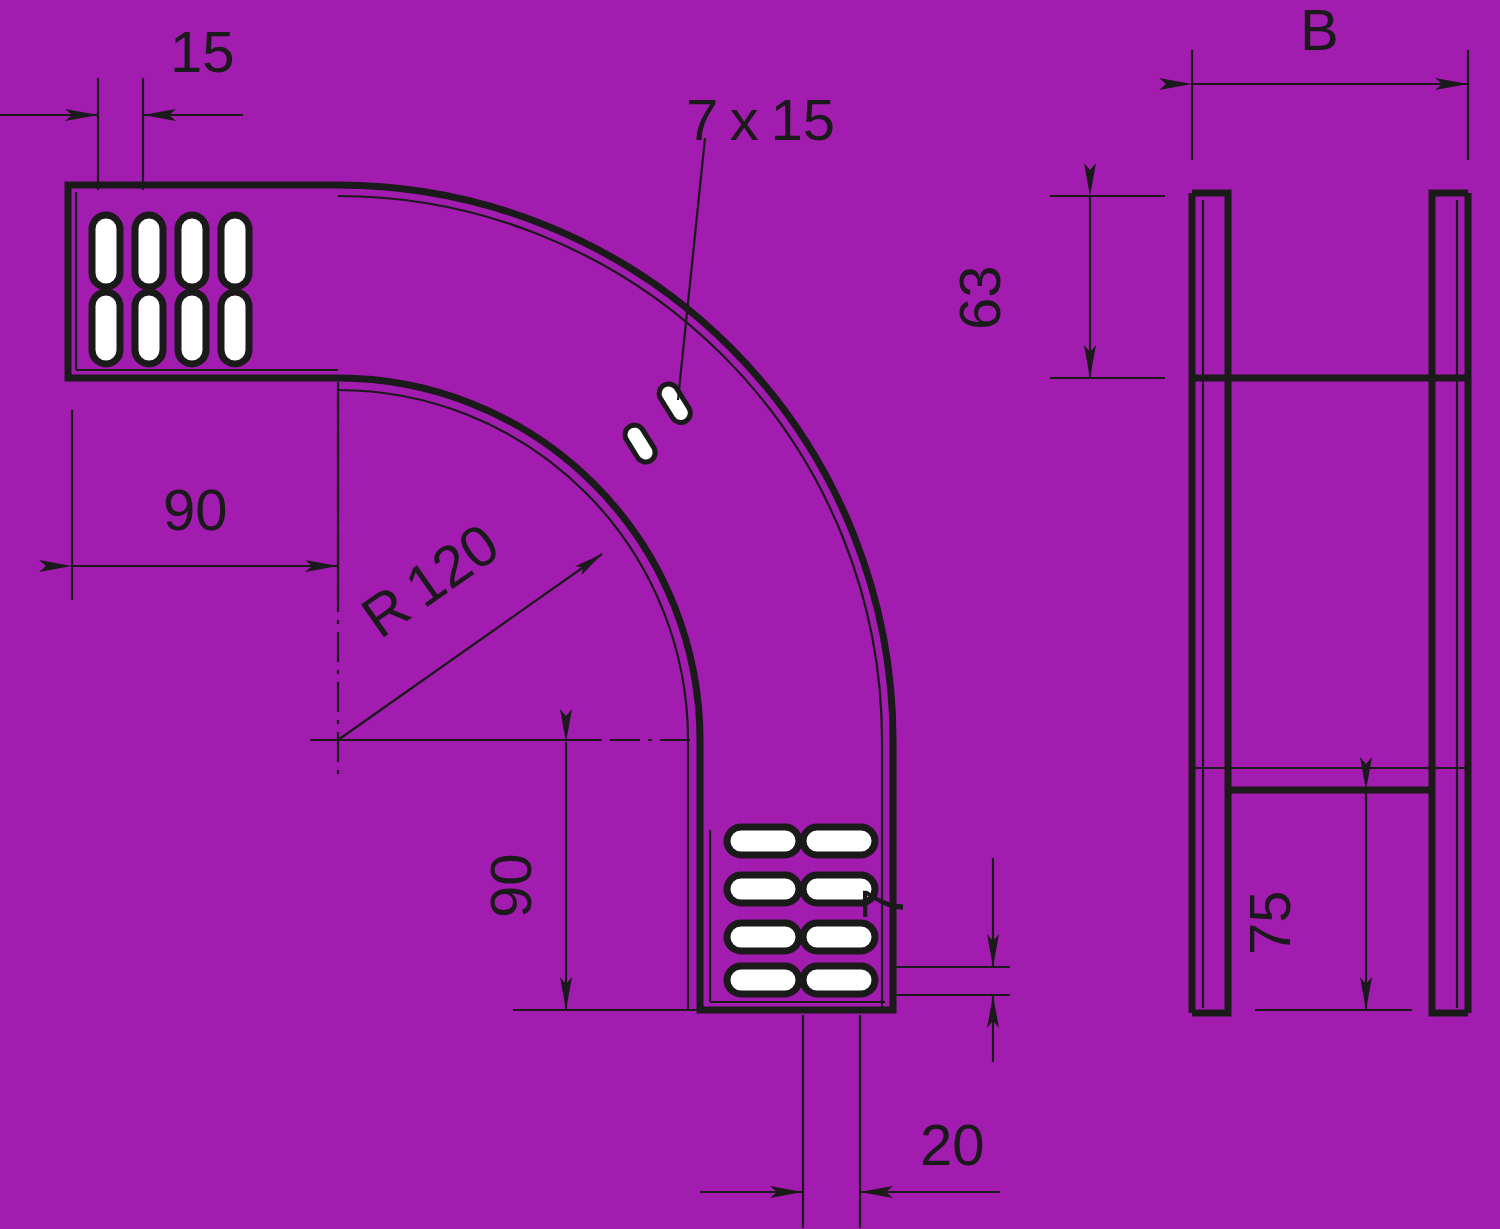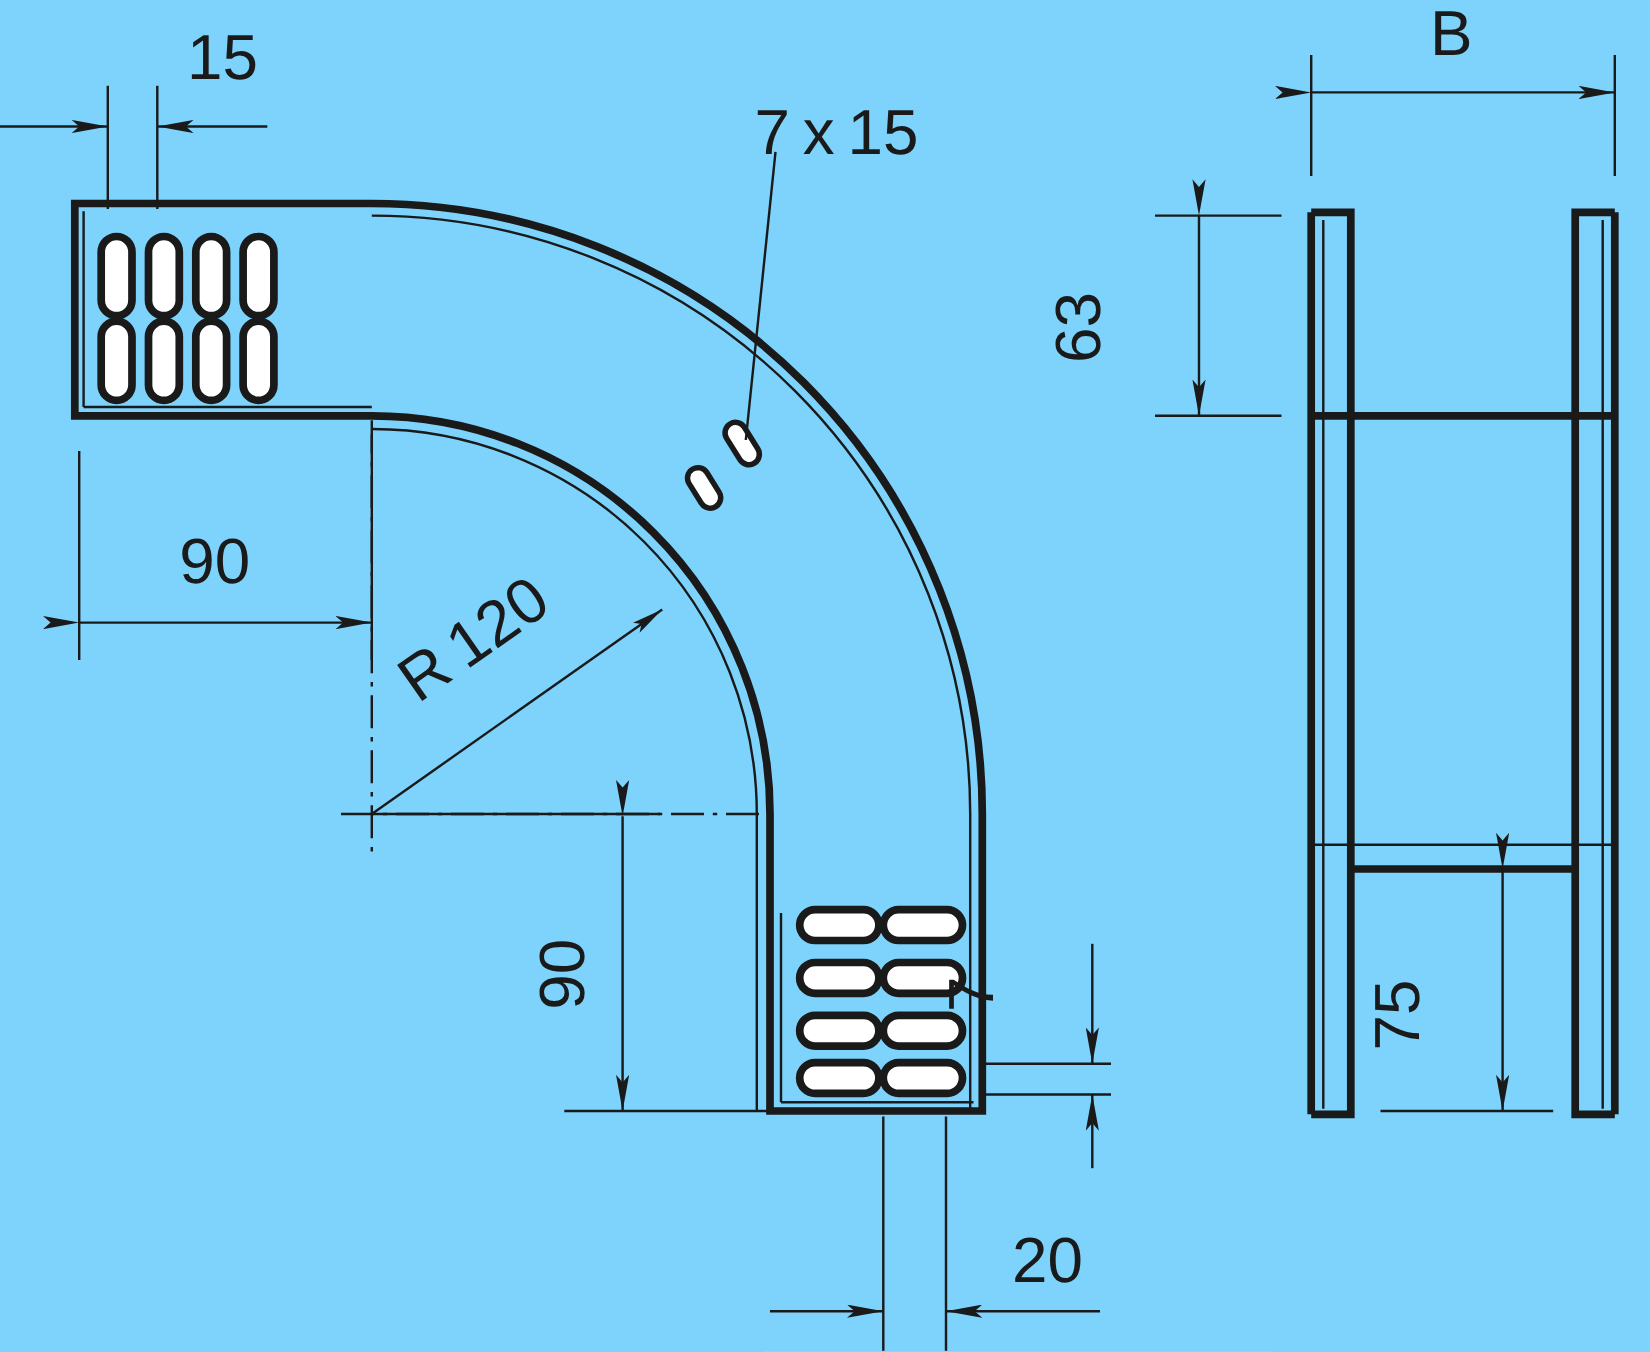--- a/index.html
+++ b/index.html
@@ -7,21 +7,21 @@
     padding: 0;
     background: #ffffff;
   }
   body {
     font-family: "Liberation Sans", sans-serif;
   }
   #drawing-root {
     position: relative;
     width: 1500px;
     height: 1229px;
-    background: #7dd3fc;
+    background: #a21caf;
     overflow: hidden;
   }
   svg#cad {
     display: block;
     width: 1500px;
     height: 1229px;
   }
   .dim-text {
     font-family: "Liberation Sans", sans-serif;
     font-size: 58px;

